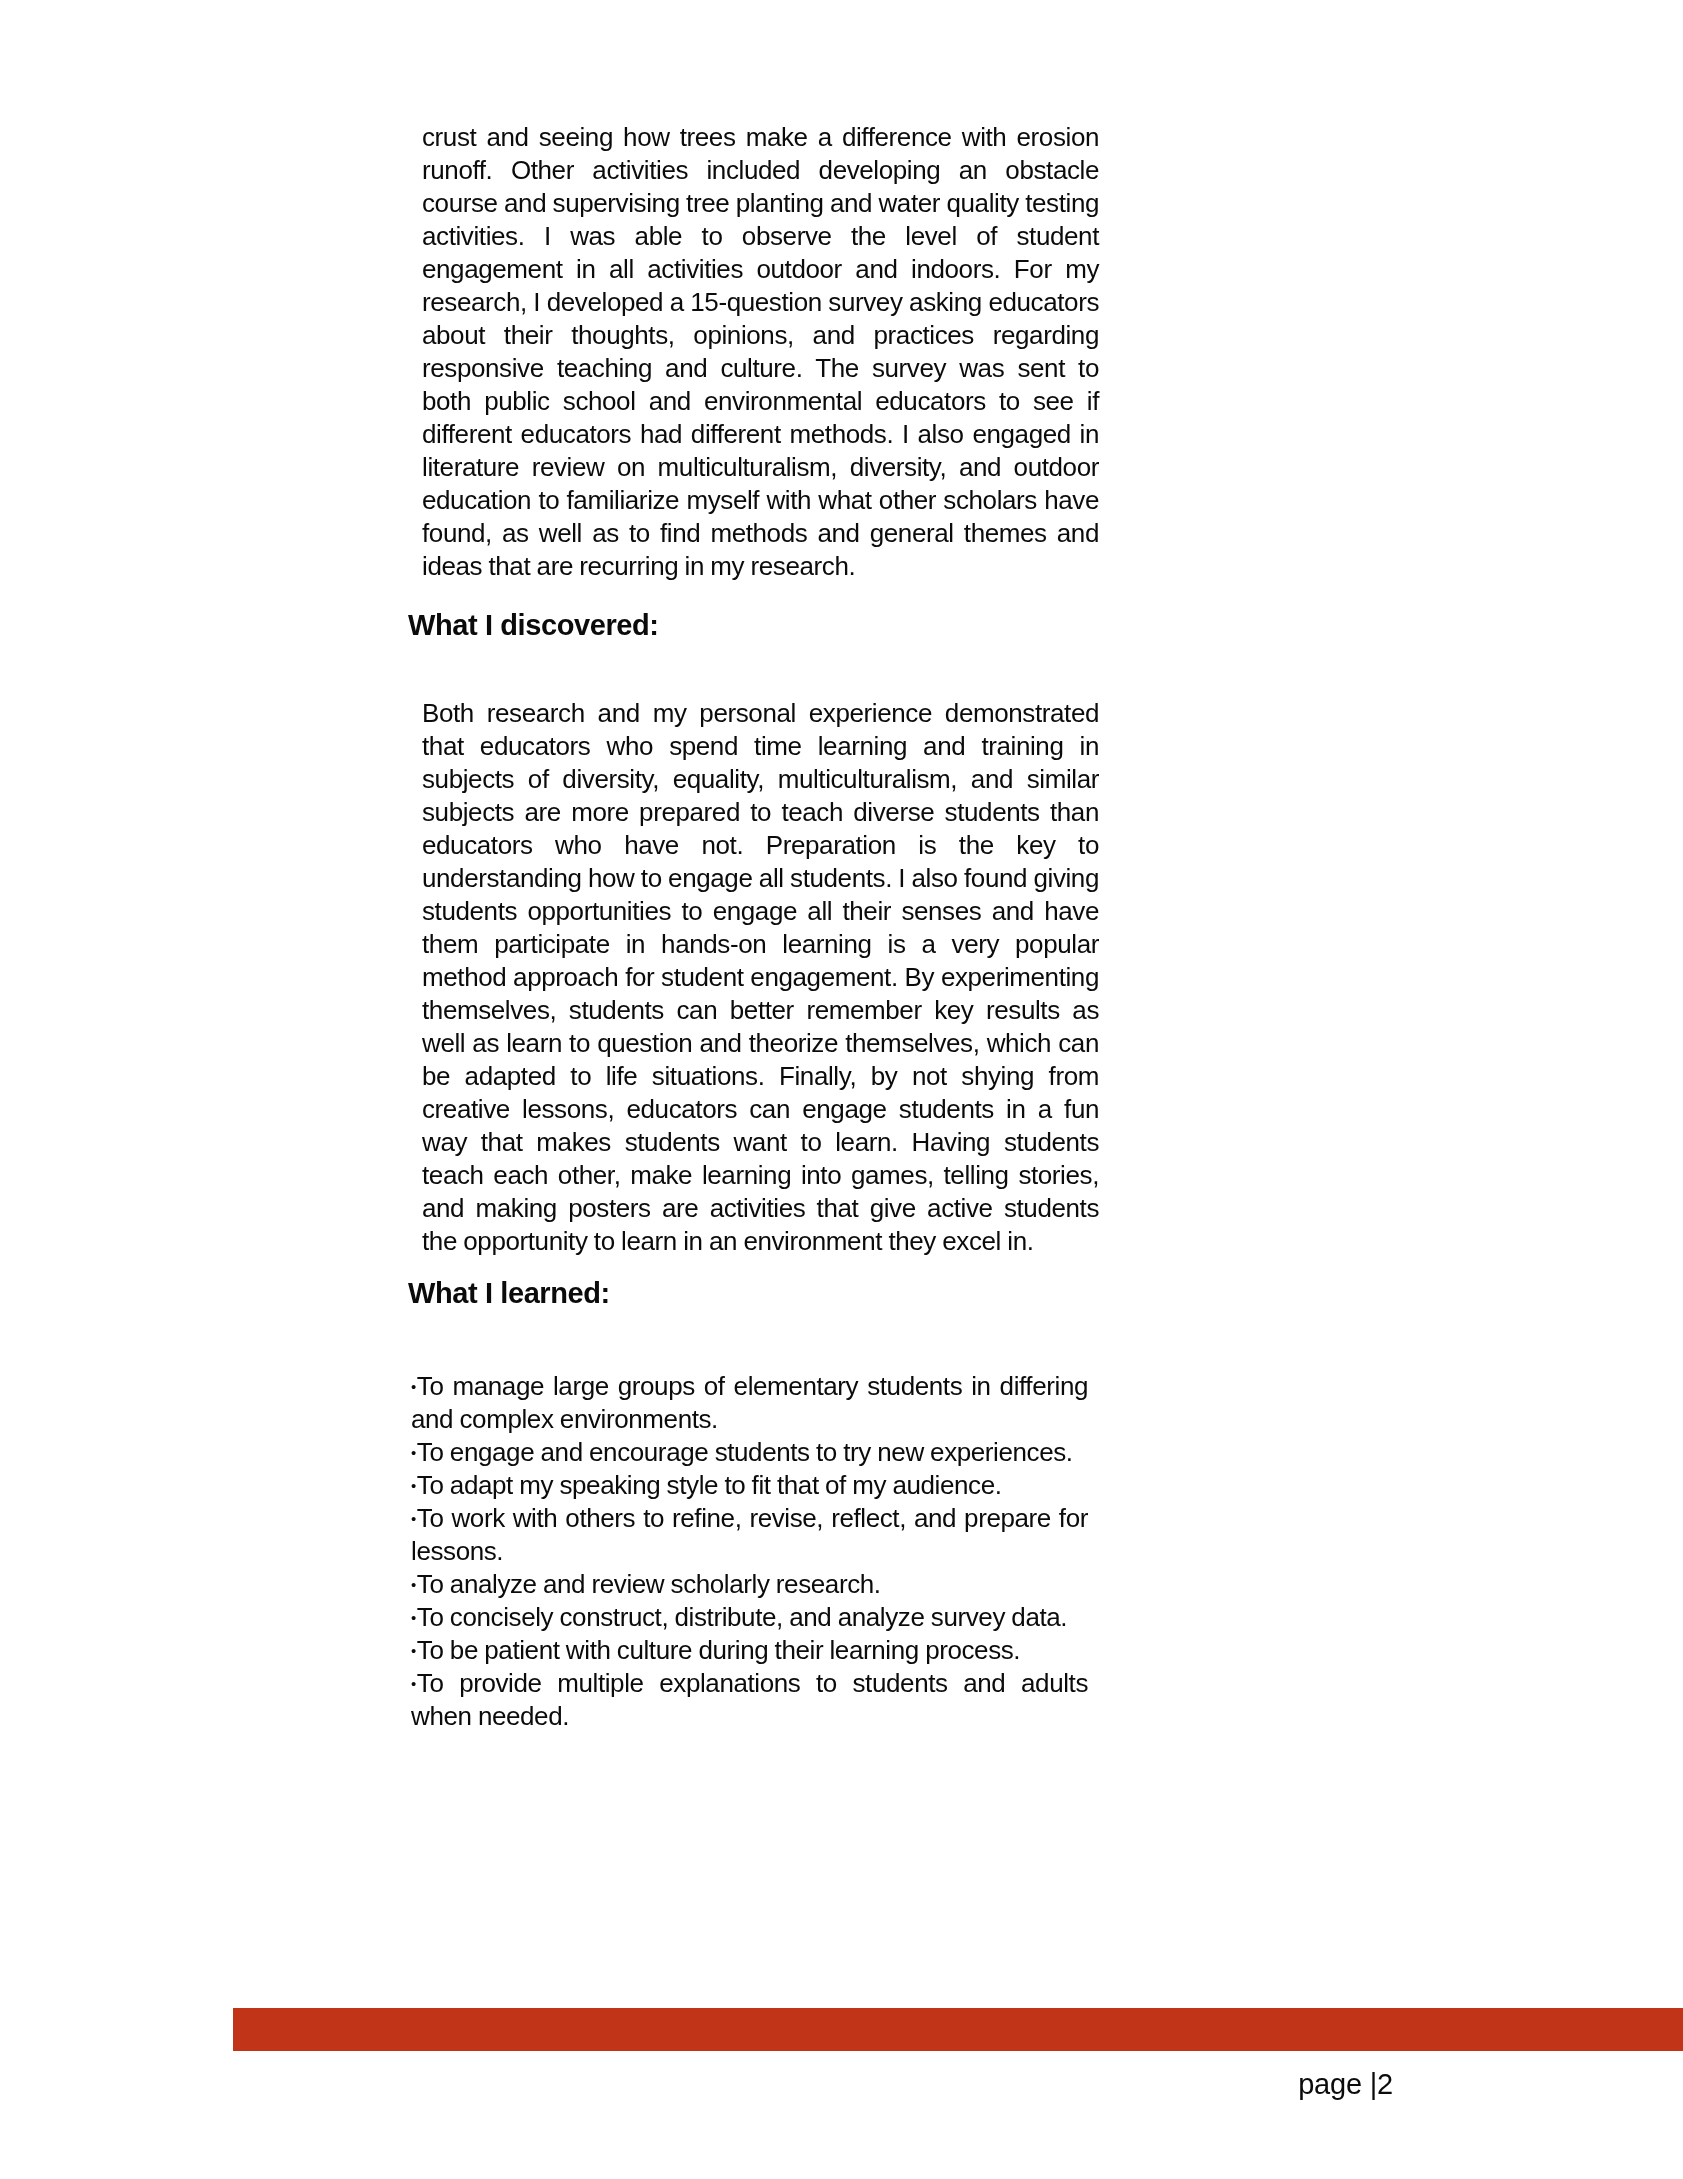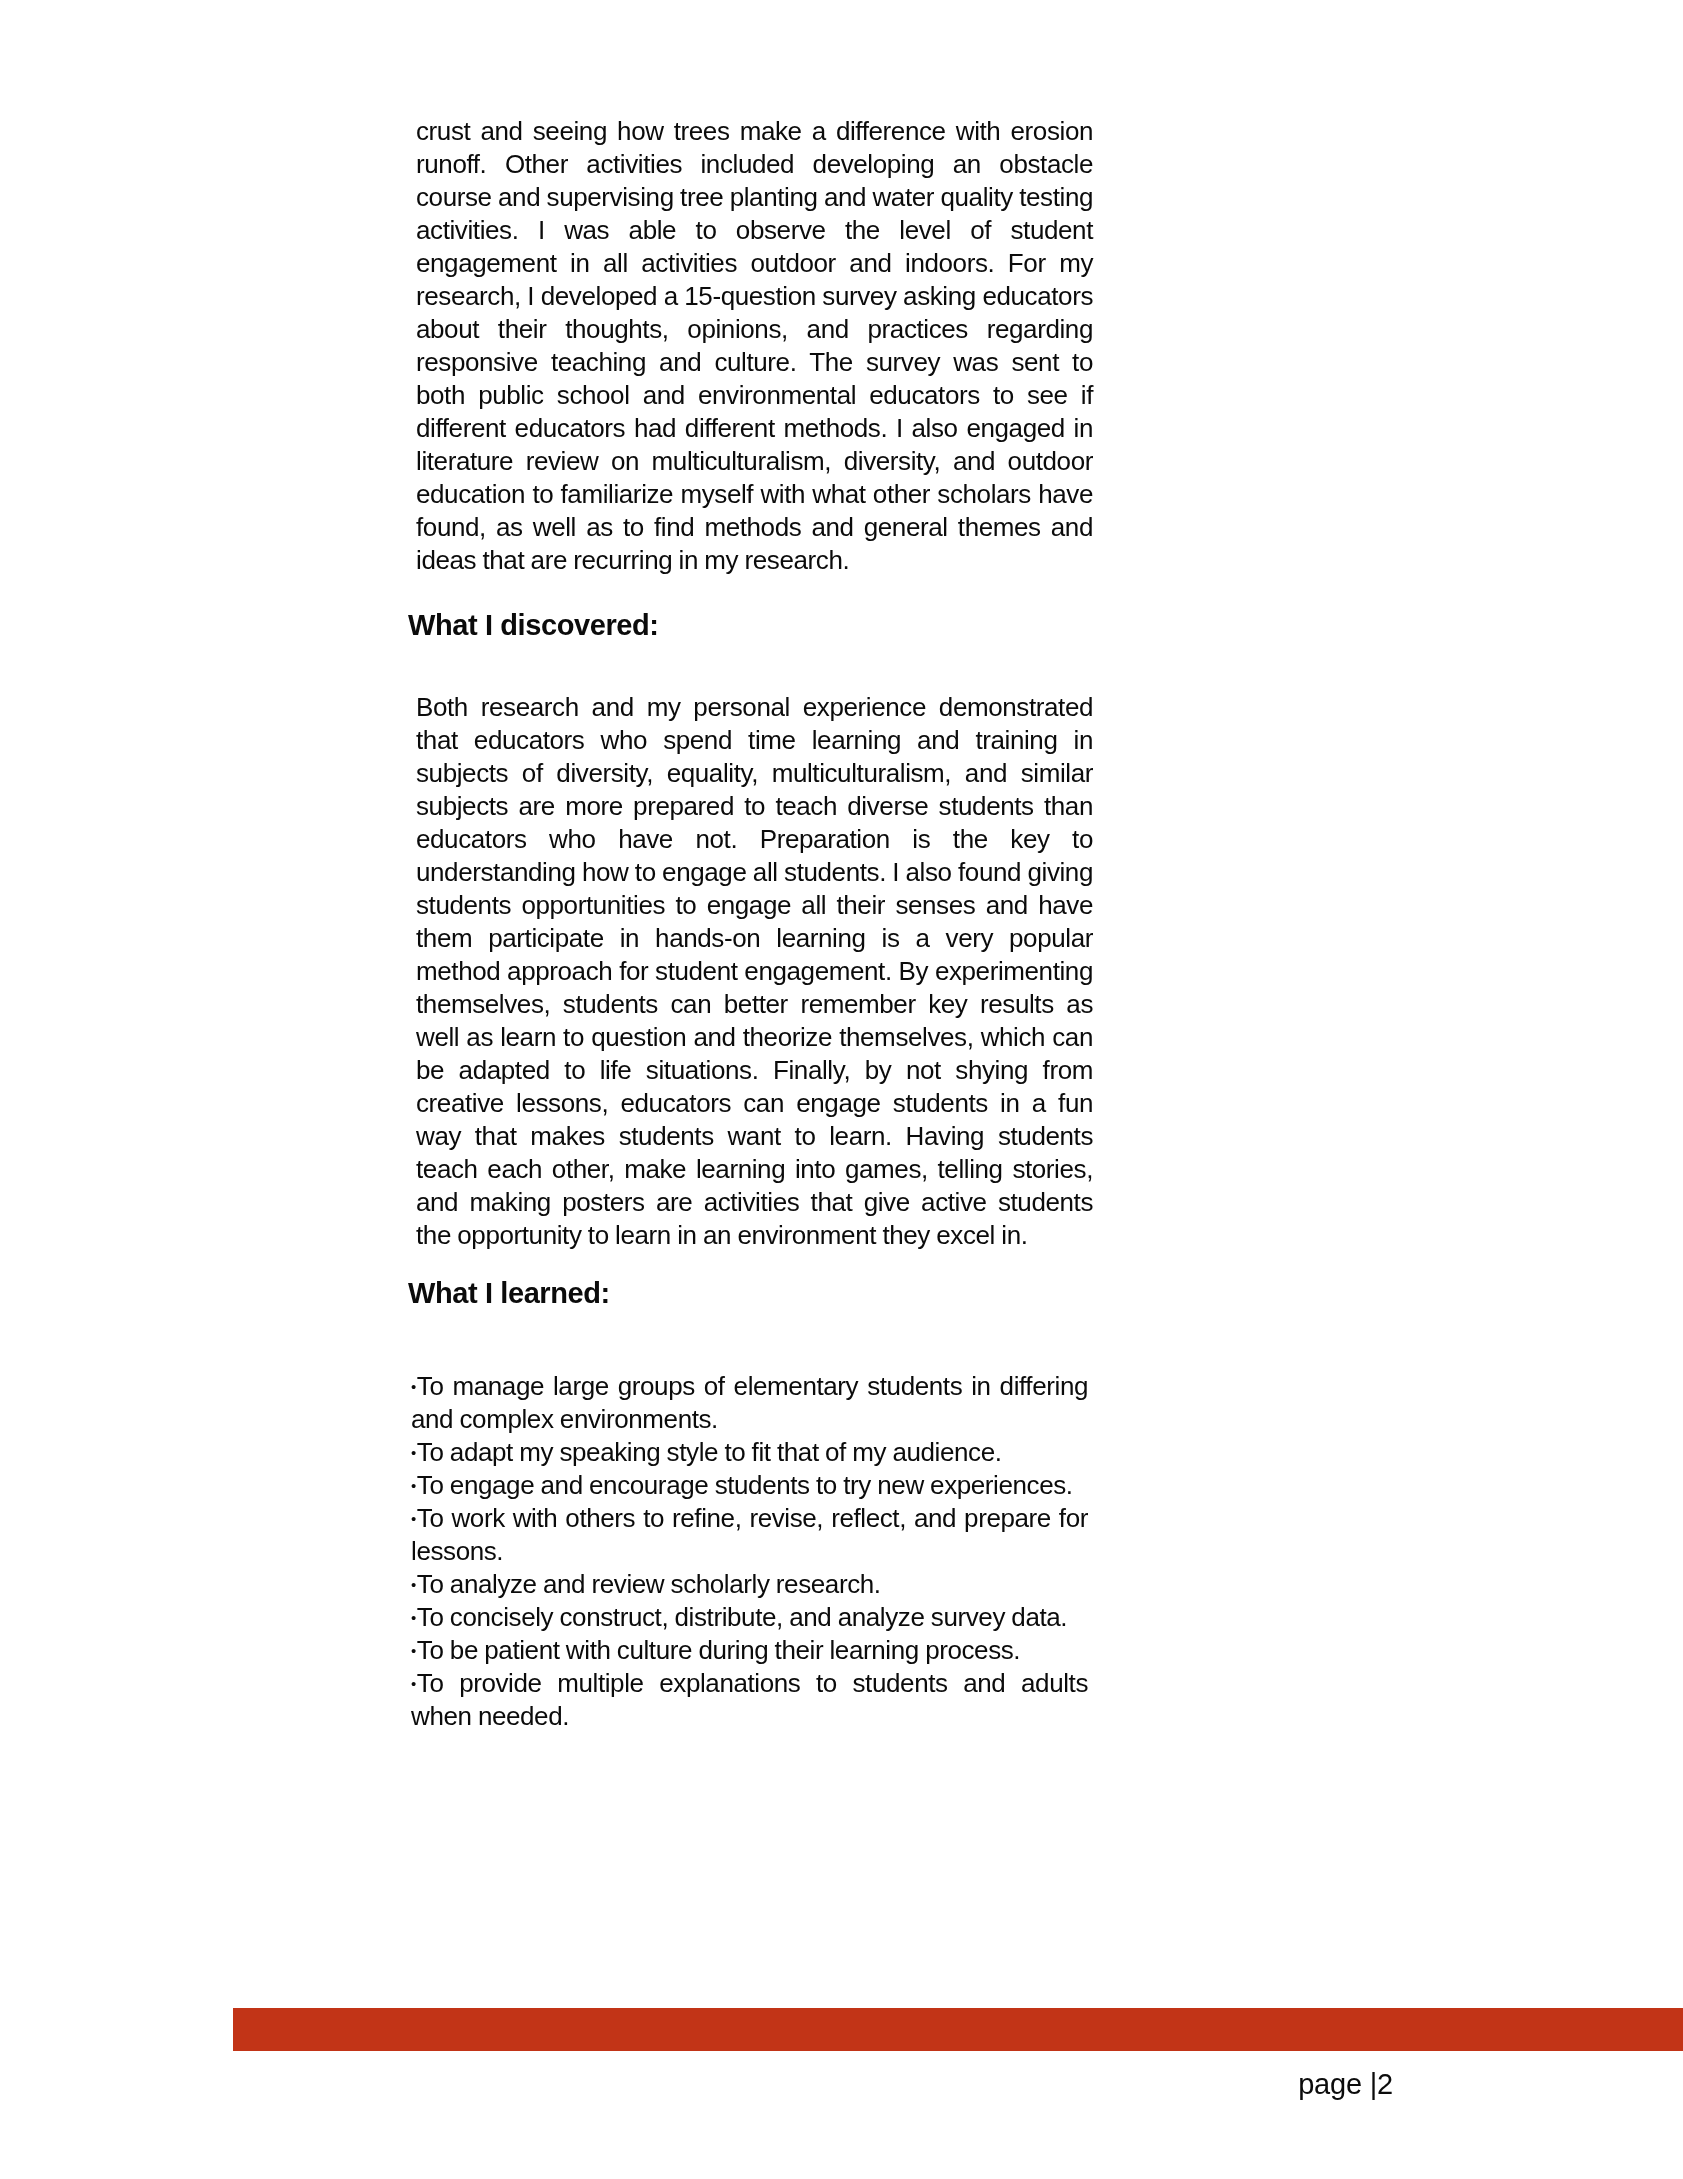--- a/index.html
+++ b/index.html
@@ -15,21 +15,21 @@
     font-family: "Liberation Sans", sans-serif;
     color: #0b0b0b;
     overflow: hidden;
   }
   .column-block {
     position: absolute;
     left: 404px;
     width: 677px;
   }
   .body-text {
-    margin: 12px;
+    margin: 18px;
     text-align: justify;
     font-size: 26px;
     line-height: 33px;
     letter-spacing: -0.4px;
     word-spacing: -0.5px;
   }
   .intro-paragraph   { top: 103px; }
   .section-heading {
     margin: 4px;
     font-size: 29px;
@@ -84,22 +84,22 @@
   <p class="column-block body-text intro-paragraph">crust and seeing how trees make a difference with erosion runoff. Other activities included developing an obstacle course and supervising tree planting and water quality testing activities. I was able to observe the level of student engagement in all activities outdoor and indoors. For my research, I developed a 15-question survey asking educators about their thoughts, opinions, and practices regarding responsive teaching and culture. The survey was sent to both public school and environmental educators to see if different educators had different methods. I also engaged in literature review on multiculturalism, diversity, and outdoor education to familiarize myself with what other scholars have found, as well as to find methods and general themes and ideas that are recurring in my research.</p>
 
   <h2 class="column-block section-heading heading-discovered">What I discovered:</h2>
 
   <p class="column-block body-text paragraph-discovered">Both research and my personal experience demonstrated that educators who spend time learning and training in subjects of diversity, equality, multiculturalism, and similar subjects are more prepared to teach diverse students than educators who have not. Preparation is the key to understanding how to engage all students. I also found giving students opportunities to engage all their senses and have them participate in hands-on learning is a very popular method approach for student engagement. By experimenting themselves, students can better remember key results as well as learn to question and theorize themselves, which can be adapted to life situations. Finally, by not shying from creative lessons, educators can engage students in a fun way that makes students want to learn. Having students teach each other, make learning into games, telling stories, and making posters are activities that give active students the opportunity to learn in an environment they excel in.</p>
 
   <h2 class="column-block section-heading heading-learned">What I learned:</h2>
 
   <ul class="column-block bullet-list">
     <li class="bullet-item"><span class="bullet-glyph">•</span><span>To manage large groups of elementary students in differing and complex environments.</span></li>
+    <li class="bullet-item"><span class="bullet-glyph">•</span><span>To engage and encourage students to try new experiences.</span></li>
     <li class="bullet-item"><span class="bullet-glyph">•</span><span>To adapt my speaking style to fit that of my audience.</span></li>
-    <li class="bullet-item"><span class="bullet-glyph">•</span><span>To engage and encourage students to try new experiences.</span></li>
     <li class="bullet-item"><span class="bullet-glyph">•</span><span>To work with others to refine, revise, reflect, and prepare for lessons.</span></li>
     <li class="bullet-item"><span class="bullet-glyph">•</span><span>To analyze and review scholarly research.</span></li>
     <li class="bullet-item"><span class="bullet-glyph">•</span><span>To concisely construct, distribute, and analyze survey data.</span></li>
     <li class="bullet-item"><span class="bullet-glyph">•</span><span>To be patient with culture during their learning process.</span></li>
     <li class="bullet-item"><span class="bullet-glyph">•</span><span>To provide multiple explanations to students and adults when needed.</span></li>
   </ul>
 
   <div class="footer-bar" style="background-color: rgb(194, 52, 23);"></div>
 
   <div class="page-number">page |2</div>

